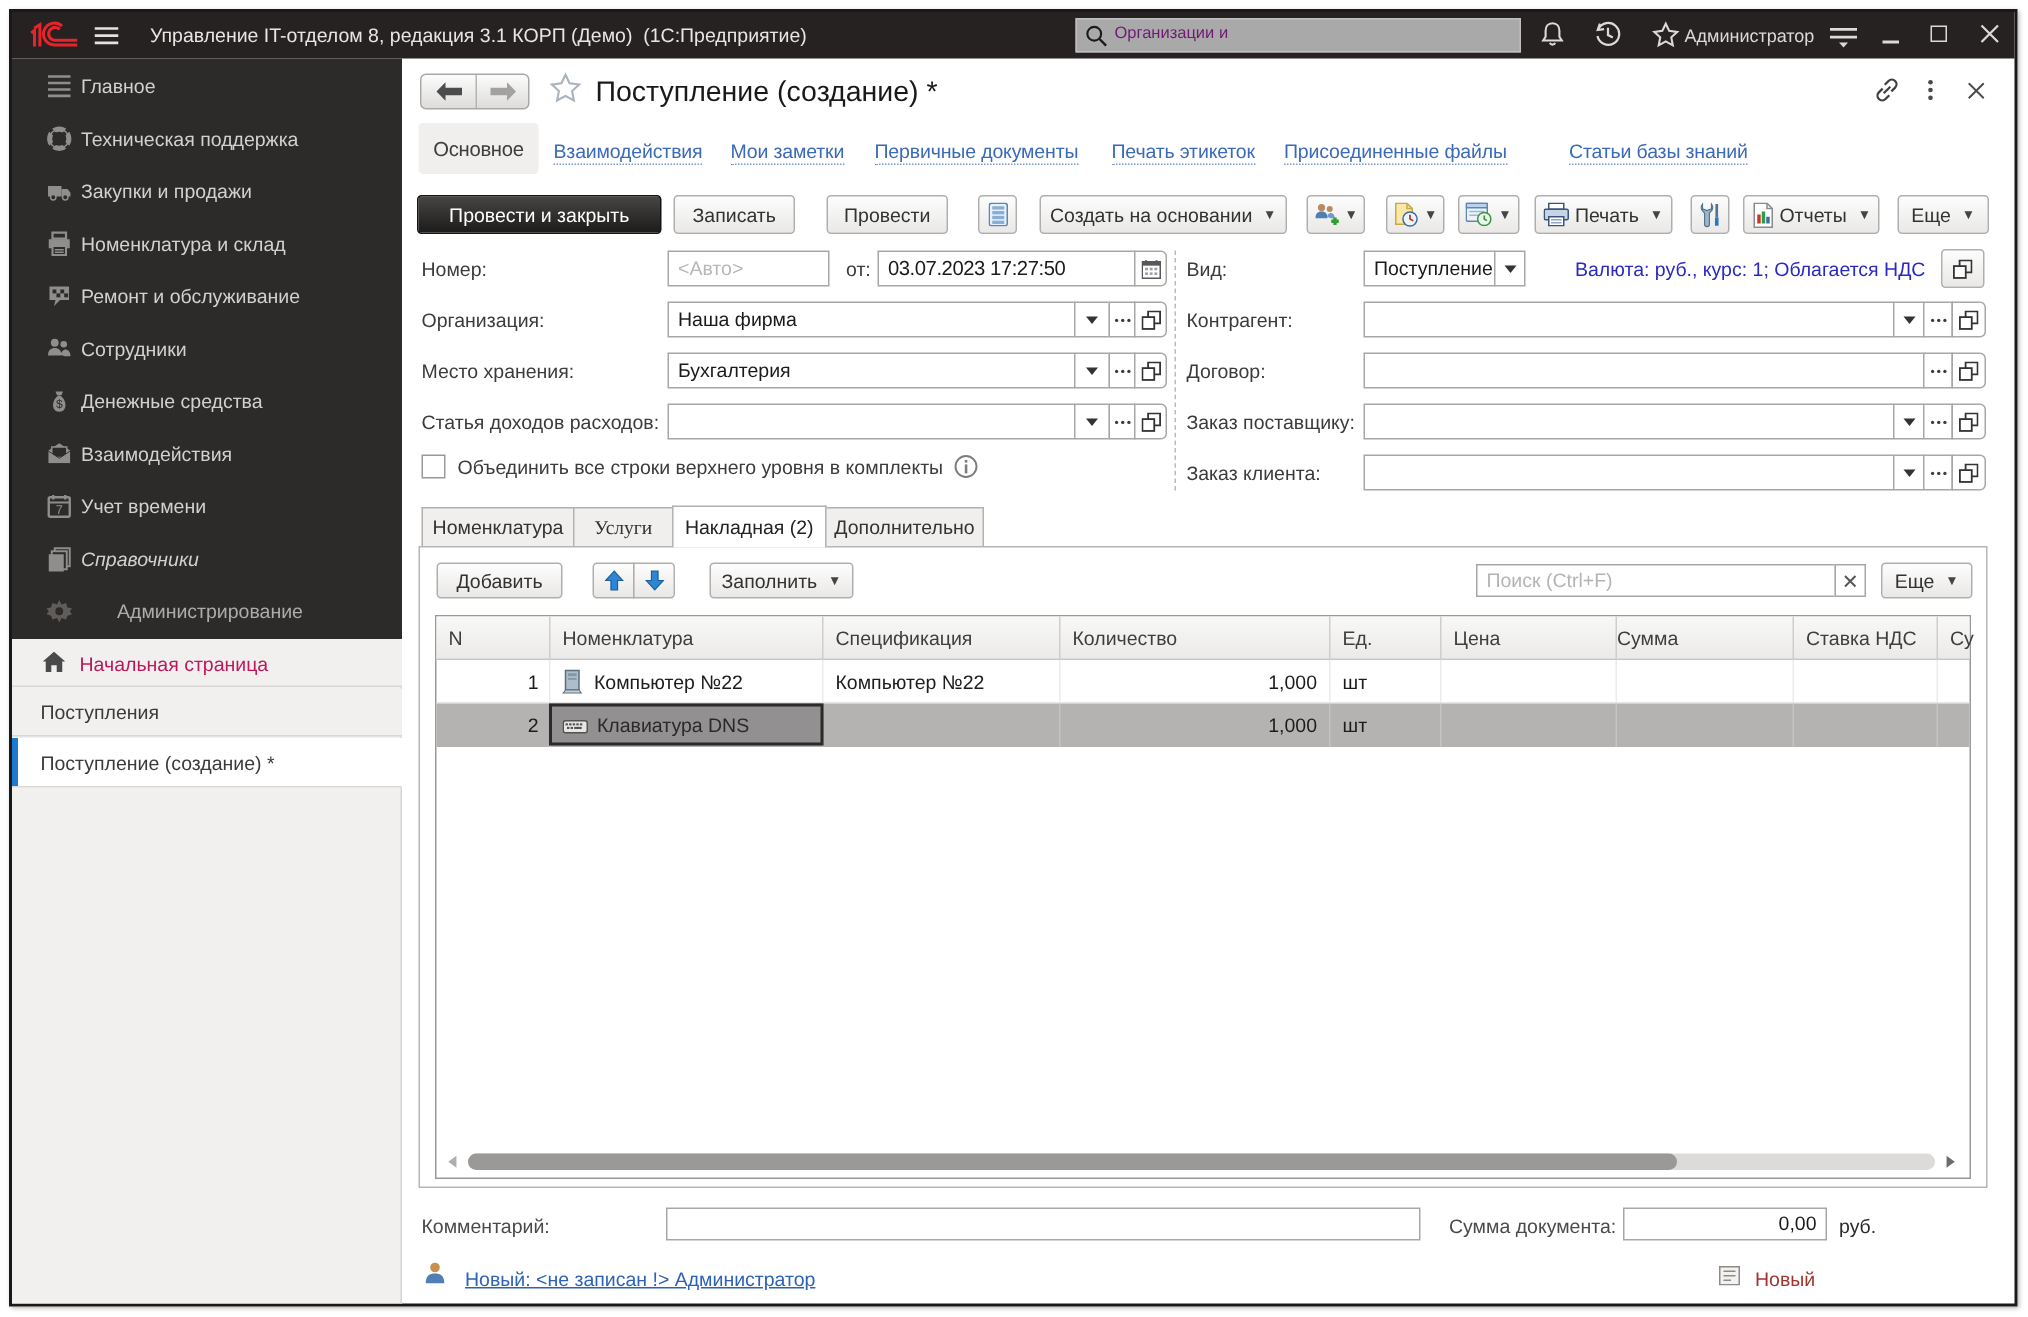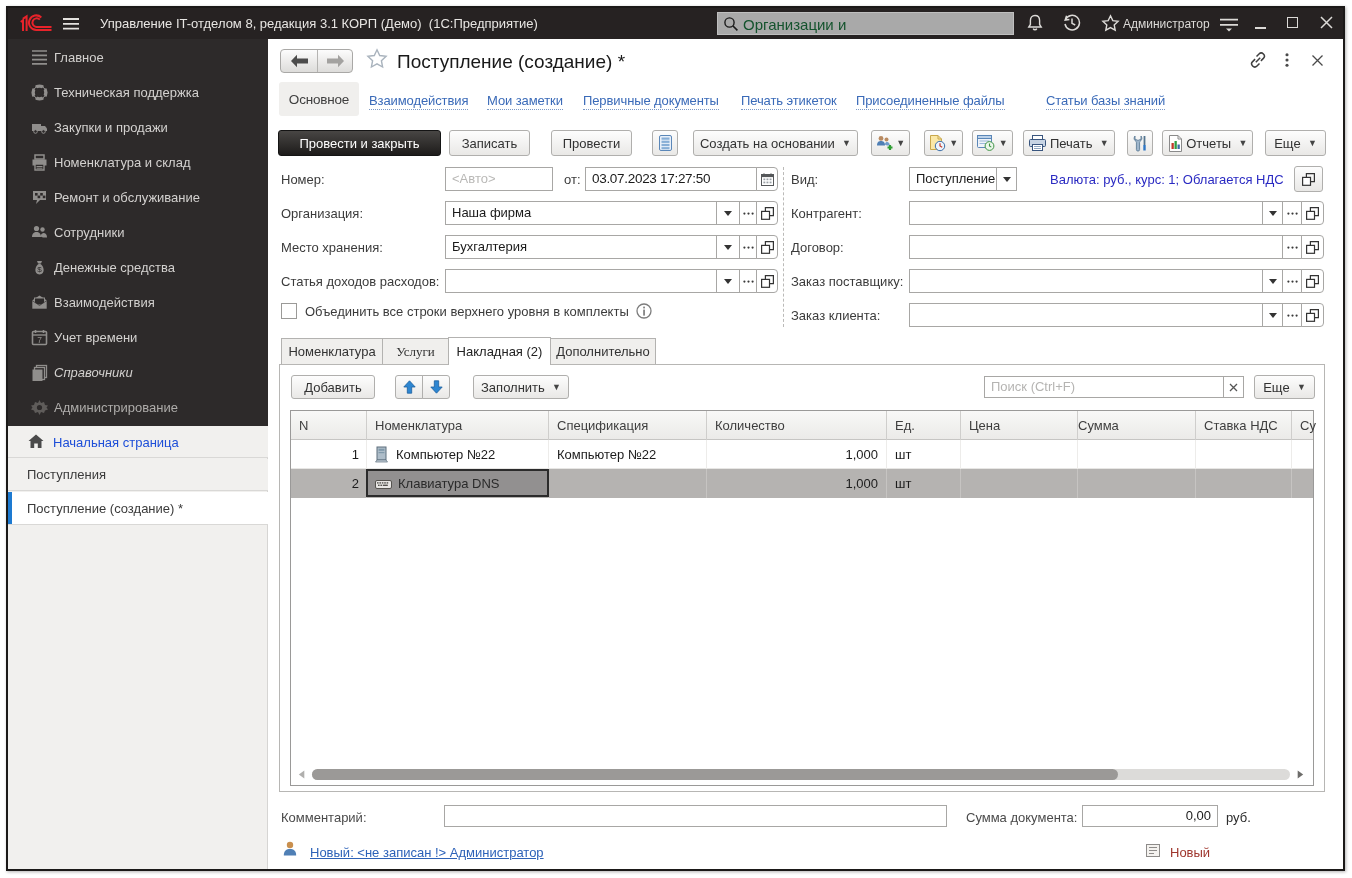--- a/index.html
+++ b/index.html
@@ -43,21 +43,21 @@
   <g stroke="#e4e2df" stroke-width="1.8">
         <path d="M0 1 H16 M0 5.8 H16 M0 10.6 H16"></path>
       </g>
 </svg>
 <div class="abs" style="left:100px;top:16px;font-size:13px;color:#e8e6e3;white-space:nowrap;">Управление IT-отделом 8, редакция 3.1 КОРП (Демо)&nbsp; (1С:Предприятие)</div>
 <div class="abs" style="left:717px;top:12px;width:297px;height:23px;background:#a9a9a9;border:1px solid #bfbfbf;">
   <svg class="abs" style="left:5px;top:3px;" width="16" height="16" viewBox="0 0 16 16">
         <circle cx="6.5" cy="6.5" r="4.6" fill="none" stroke="#1a1a1a" stroke-width="1.4"></circle>
         <path d="M10 10 L14.4 14.4" stroke="#1a1a1a" stroke-width="1.6"></path>
       </svg>
-  <div class="abs" style="left:25px;top:3px;font-size:15px;color:#14532d;">Организации и</div>
+  <div class="abs" style="left:25px;top:3px;font-size:11px;color:#701a75;">Организации и</div>
 </div>
 <svg class="abs" style="left:1027px;top:14px;" width="16" height="17" viewBox="0 0 16 17">
       <path d="M8 1.5 C5 1.5 3.4 3.8 3.4 6.5 L3.4 10.5 L1.8 13 L14.2 13 L12.6 10.5 L12.6 6.5 C12.6 3.8 11 1.5 8 1.5 Z" fill="none" stroke="#dcdad7" stroke-width="1.4"></path>
       <path d="M6.2 14.6 A2 2 0 0 0 9.8 14.6" fill="none" stroke="#dcdad7" stroke-width="1.4"></path>
     </svg>
 <svg class="abs" style="left:1063px;top:14px;" width="18" height="18" viewBox="0 0 18 18">
       <path d="M2.6 5.4 A7.3 7.3 0 1 1 2 10" fill="none" stroke="#dcdad7" stroke-width="1.5"></path>
       <path d="M3.6 1.8 L2.2 6 L6.4 5.4" fill="none" stroke="#dcdad7" stroke-width="1.5"></path>
       <path d="M9 4.5 L9 9.3 L12.2 11" fill="none" stroke="#dcdad7" stroke-width="1.5"></path>
     </svg>
@@ -165,27 +165,27 @@
         <rect x="3.5" y="3.5" width="10" height="12" fill="#2d2a2a" stroke="#908e8c" stroke-width="1.3"></rect>
         <rect x="1.5" y="5.5" width="10" height="12" fill="#908e8c"></rect>
       </svg>
       <div class="mtxt">Справочники</div>
     </div>
 <div class="mitem" style="top:390px;">
       <svg class="mico" viewBox="0 0 17 17">
         <path d="M8.5 1 L10 4 L13 3 L14 6 L17 6.5 L15.5 8.5 L17 10.5 L14 11.5 L13 14 L10 13 L8.5 16 L7 13 L4 14 L3 11.5 L0 10.5 L1.5 8.5 L0 6.5 L3 6 L4 3 L7 4 Z" fill="#5f5c5a"></path>
         <circle cx="8.5" cy="8.5" r="2.6" fill="#2d2a2a"></circle>
       </svg>
-      <div class="mtxt" style="color:#aeacaa;">Администрирование</div>
+      <div class="mtxt" style="color:#aeacaa;margin-left:24px;">Администрирование</div>
     </div>
 <div class="abs" style="left:8px;top:426px;width:260px;height:32px;background:#f1f0ee;border-bottom:1px solid #d9d8d6;">
   <svg class="abs" style="left:20px;top:8px;" width="16" height="15" viewBox="0 0 16 15">
         <path d="M8 0.5 L15.5 7 H13.5 V14 H9.8 V9.5 H6.2 V14 H2.5 V7 H0.5 Z" fill="#4a4a4a"></path>
       </svg>
-  <div class="abs" style="left:45px;top:9px;color:#1d4ed8;">Начальная страница</div>
+  <div class="abs" style="left:45px;top:9px;color:#be185d;">Начальная страница</div>
 </div>
 <div class="abs" style="left:8px;top:459px;width:260px;height:32px;background:#f1f0ee;border-bottom:1px solid #d9d8d6;padding-left:11px;">
   <div class="abs" style="left:19px;top:8px;color:#3a3a3a;">Поступления</div>
 </div>
 <div class="abs" style="left:8px;top:492px;width:260px;height:33px;background:#ffffff;border-bottom:1px solid #d9d8d6;">
   <div class="abs" style="left:0px;top:0px;width:4px;height:32px;background:#1d7ad1;"></div>
   <div class="abs" style="left:19px;top:9px;color:#3a3a3a;">Поступление (создание) *</div>
 </div>
 
 <div class="abs" style="left:280px;top:49px;width:73px;height:24px;border:1px solid #a9a8a6;border-radius:4px;background:linear-gradient(#fcfcfc,#dddcda);">

